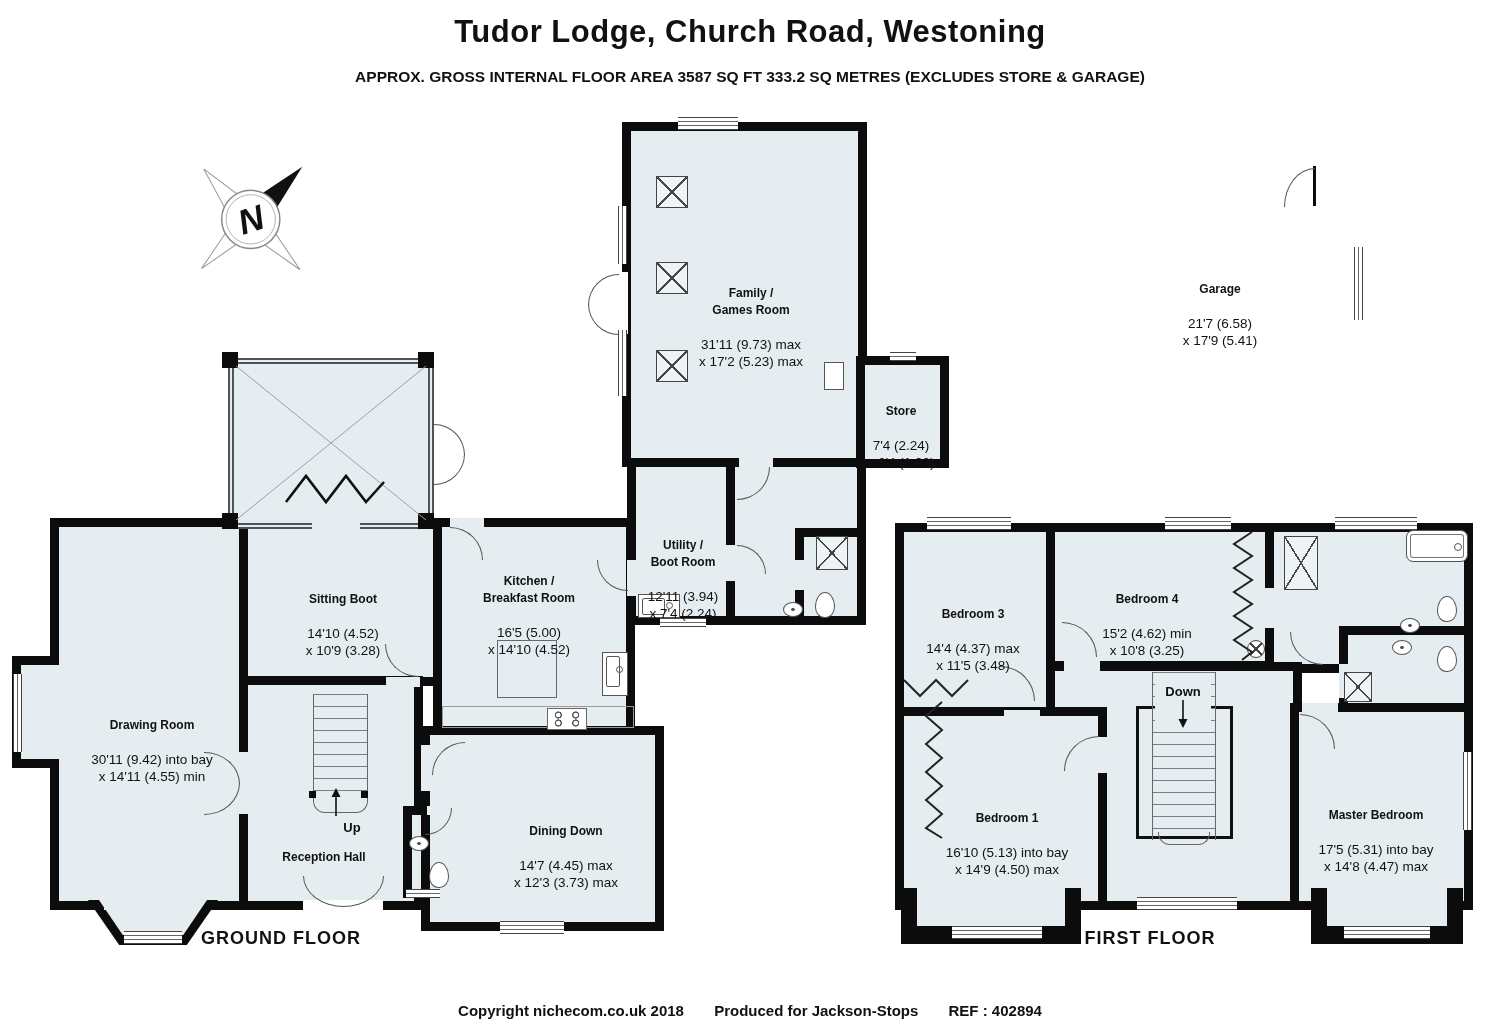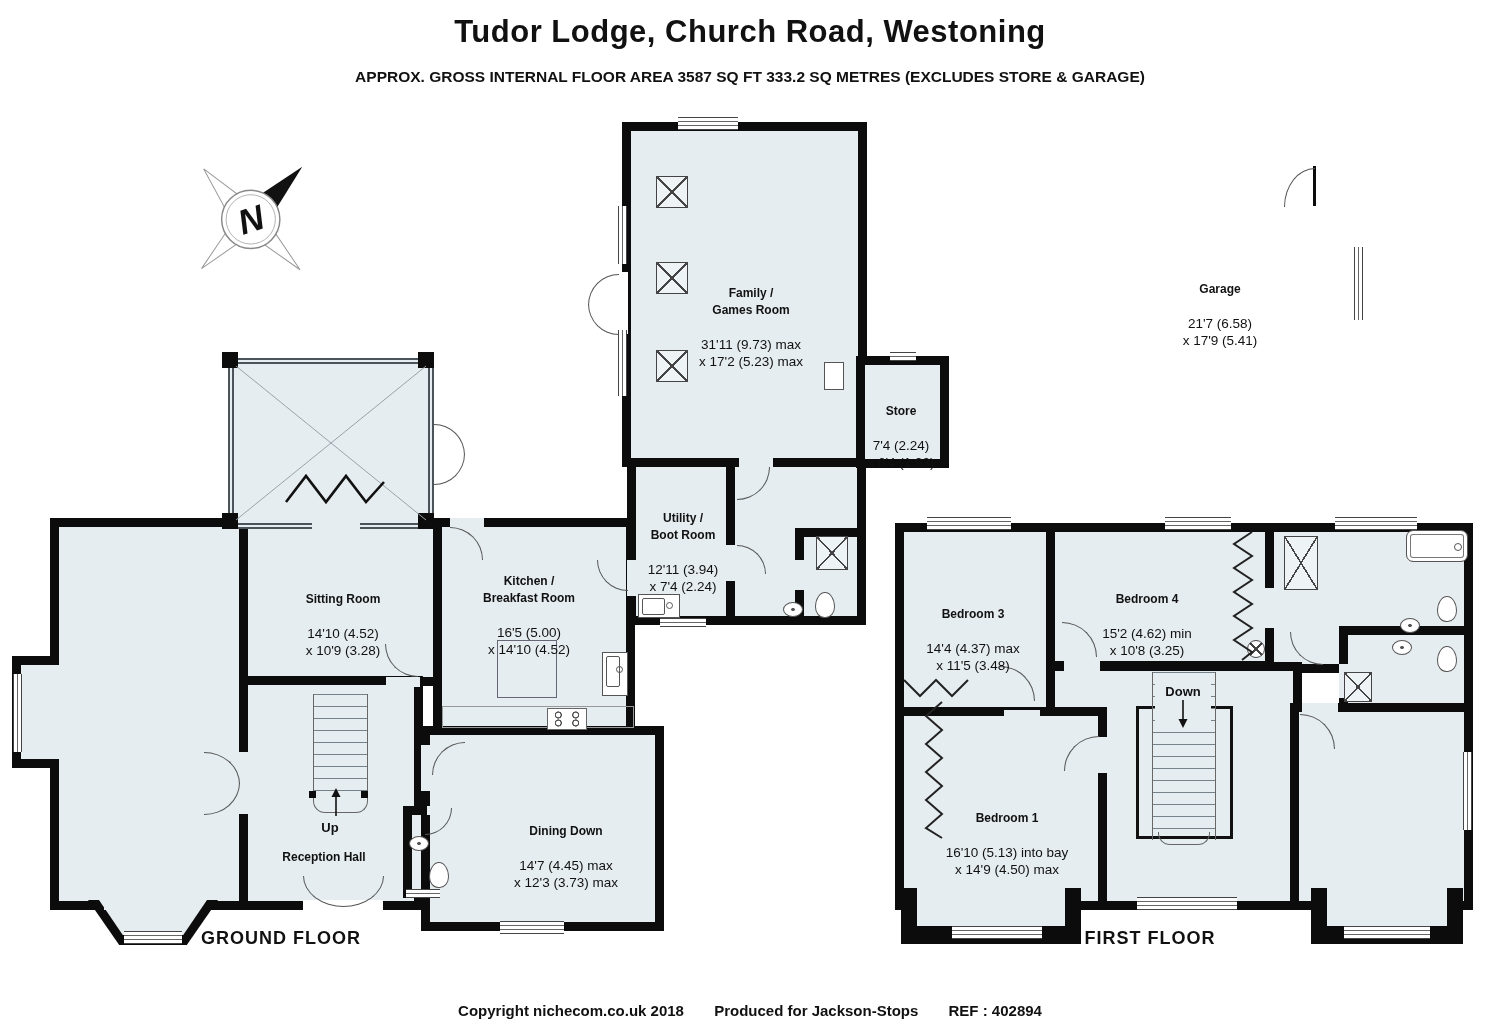--- a/index.html
+++ b/index.html
@@ -227,21 +227,21 @@
   </svg>
 
   <div class="stairs" style="left:313px;top:694px;width:53px;height:106px"></div>
   <div class="stairscurve" style="left:313px;top:800px;width:53px;height:12px"></div>
   <div class="post" style="left:309px;top:791px;width:7px;height:7px"></div>
   <div class="post" style="left:361px;top:791px;width:7px;height:7px"></div>
   <svg class="svgabs" style="left:330px;top:788px" width="12" height="30" viewBox="0 0 12 30">
     <line x1="6" y1="28" x2="6" y2="8" stroke="#111" stroke-width="1.6"></line>
     <polygon points="6,0 1.5,9 10.5,9" fill="#111"></polygon>
   </svg>
-  <div class="stairtxt" style="left:330px;top:820px">Up</div>
+  <div class="stairtxt" style="left:352px;top:820px">Up</div>
 
   <div class="stairs" style="left:1152px;top:672px;width:62px;height:168px"></div>
   <div class="stairbox" style="left:1136px;top:706px;width:97px;height:133px"></div>
   <div class="stairscurve" style="left:1158px;top:832px;width:50px;height:12px"></div>
   <div class="patch" style="left:1155px;top:680px;width:56px;height:48px"></div>
   <div class="stairtxt" style="left:1183px;top:684px">Down</div>
   <svg class="svgabs" style="left:1177px;top:700px" width="12" height="28" viewBox="0 0 12 28">
     <line x1="6" y1="0" x2="6" y2="20" stroke="#111" stroke-width="1.6"></line>
     <polygon points="6,28 1.5,19 10.5,19" fill="#111"></polygon>
   </svg>
@@ -256,36 +256,41 @@
     <div class="rname">Store</div>
     <div class="rdims">7'4 (2.24)
 x 6'4 (1.93)</div>
   </div>
   <div class="rlabel" style="left:1220px;top:264px">
     <div class="rname">Garage</div>
     <div class="rdims">21'7 (6.58)
 x 17'9 (5.41)</div>
   </div>
   <div class="rlabel" style="left:343px;top:574px">
-    <div class="rname">Sitting Room</div>
+    <div class="rname">Sitting Boot</div>
     <div class="rdims">14'10 (4.52)
 x 10'9 (3.28)</div>
   </div>
   <div class="rlabel" style="left:529px;top:556px">
     <div class="rname">Kitchen /
 Breakfast Room</div>
     <div class="rdims">16'5 (5.00)
 x 14'10 (4.52)</div>
   </div>
-  <div class="rlabel" style="left:683px;top:493px">
+  <div class="rlabel" style="left:683px;top:520px">
     <div class="rname">Utility /
 Boot Room</div>
     <div class="rdims">12'11 (3.94)
 x 7'4 (2.24)</div>
   </div>
+  <div class="rlabel" style="left:152px;top:700px">
+    <div class="rname">Drawing Room</div>
+    <div class="rdims">30'11 (9.42) into bay
+x 14'11 (4.55) min</div>
+  </div>
   <div class="rlabel" style="left:324px;top:832px">
     <div class="rname">Reception Hall</div>
   </div>
   <div class="rlabel" style="left:566px;top:806px">
     <div class="rname">Dining Down</div>
     <div class="rdims">14'7 (4.45) max
 x 12'3 (3.73) max</div>
   </div>
   <div class="rlabel" style="left:973px;top:589px">
     <div class="rname">Bedroom 3</div>
@@ -295,20 +300,25 @@
   <div class="rlabel" style="left:1147px;top:574px">
     <div class="rname">Bedroom 4</div>
     <div class="rdims">15'2 (4.62) min
 x 10'8 (3.25)</div>
   </div>
   <div class="rlabel" style="left:1007px;top:793px">
     <div class="rname">Bedroom 1</div>
     <div class="rdims">16'10 (5.13) into bay
 x 14'9 (4.50) max</div>
   </div>
+  <div class="rlabel" style="left:1376px;top:790px">
+    <div class="rname">Master Bedroom</div>
+    <div class="rdims">17'5 (5.31) into bay
+x 14'8 (4.47) max</div>
+  </div>
 
   <div class="floorlbl" style="left:281px;top:928px">GROUND FLOOR</div>
   <div class="floorlbl" style="left:1150px;top:928px">FIRST FLOOR</div>
 
   <div class="footer">
     <span>Copyright nichecom.co.uk 2018</span>
     <span>Produced for Jackson-Stops</span>
     <span>REF : 402894</span>
   </div>
 

